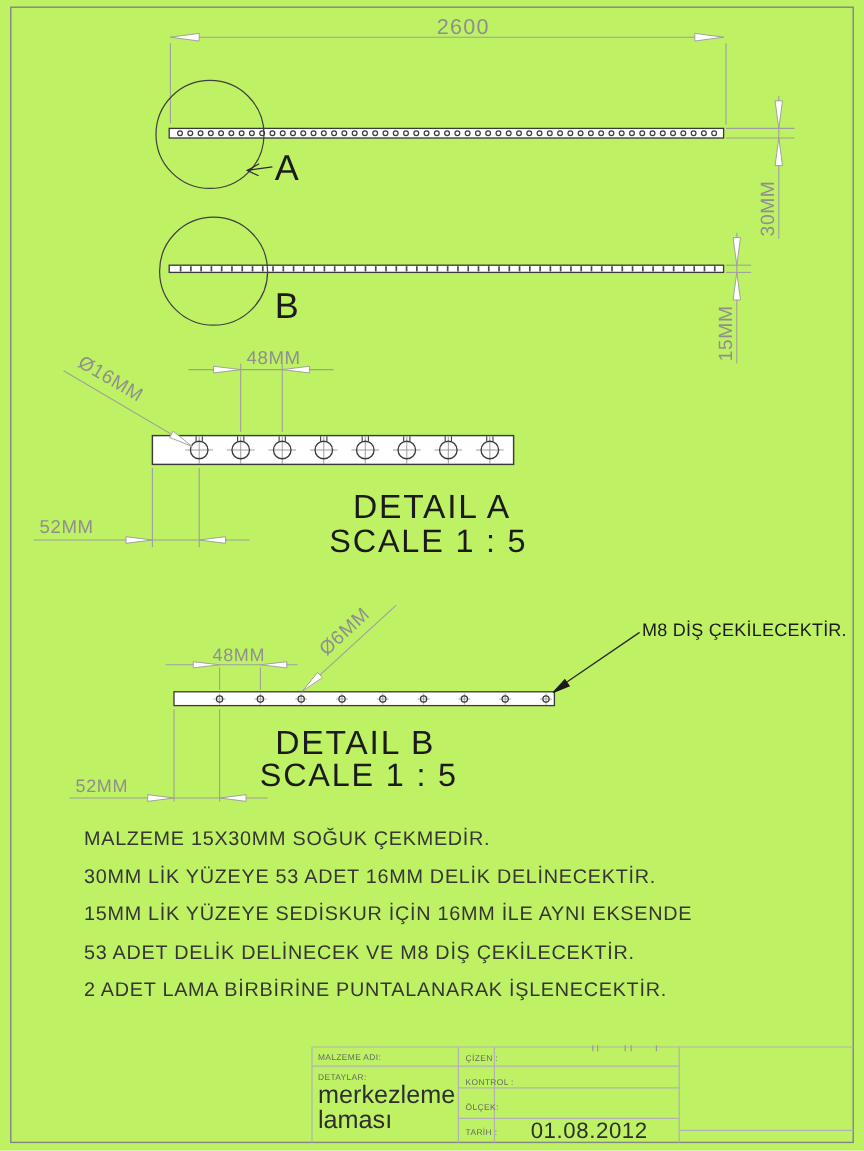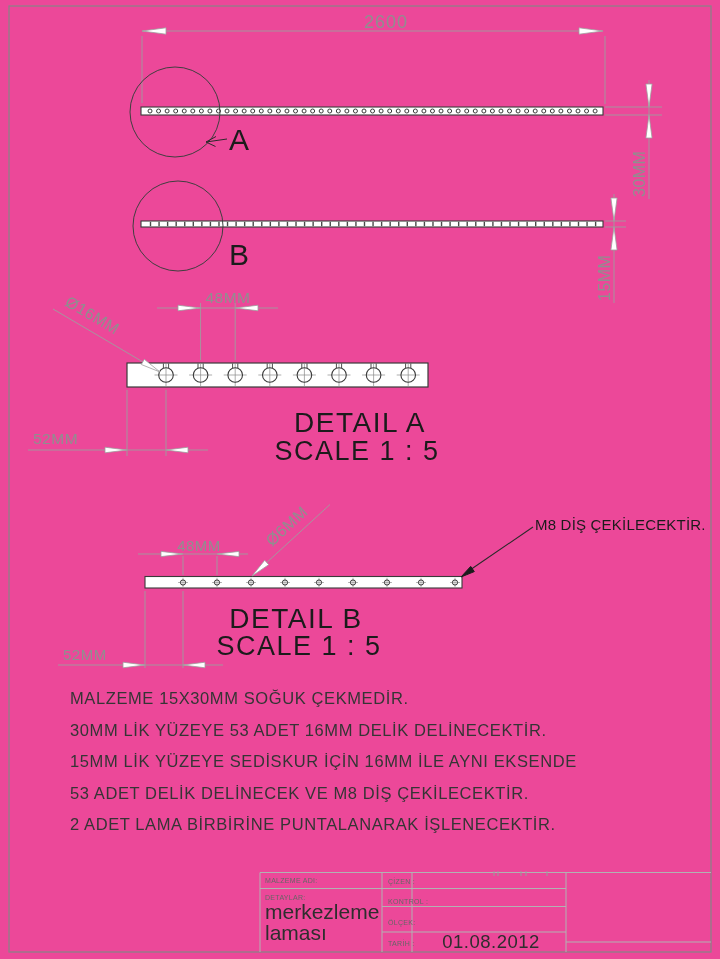--- a/index.html
+++ b/index.html
@@ -1,19 +1,19 @@
 <!DOCTYPE html>
 <html><head>
 <meta charset="utf-8">
 <style>
   html,body{margin:0;padding:0;background:#ffffff;}
   .page{
     position:relative;
     width:720px;height:959px;
-    background:#ec4899;
+    background:#bef264;
     font-family:"Liberation Sans", sans-serif;
     overflow:hidden;
   }
   svg{display:block;}
   text{font-family:"Liberation Sans","DejaVu Sans",sans-serif;}
   .dim-text{fill:#8f8f8f;}
   .dark-text{fill:#1b1b1b;}
   .note-text{fill:#353535;letter-spacing:0.6px;}
   .tb-label{fill:#666666;letter-spacing:0.3px;}
   .tb-big{fill:#2e2e2e;}

